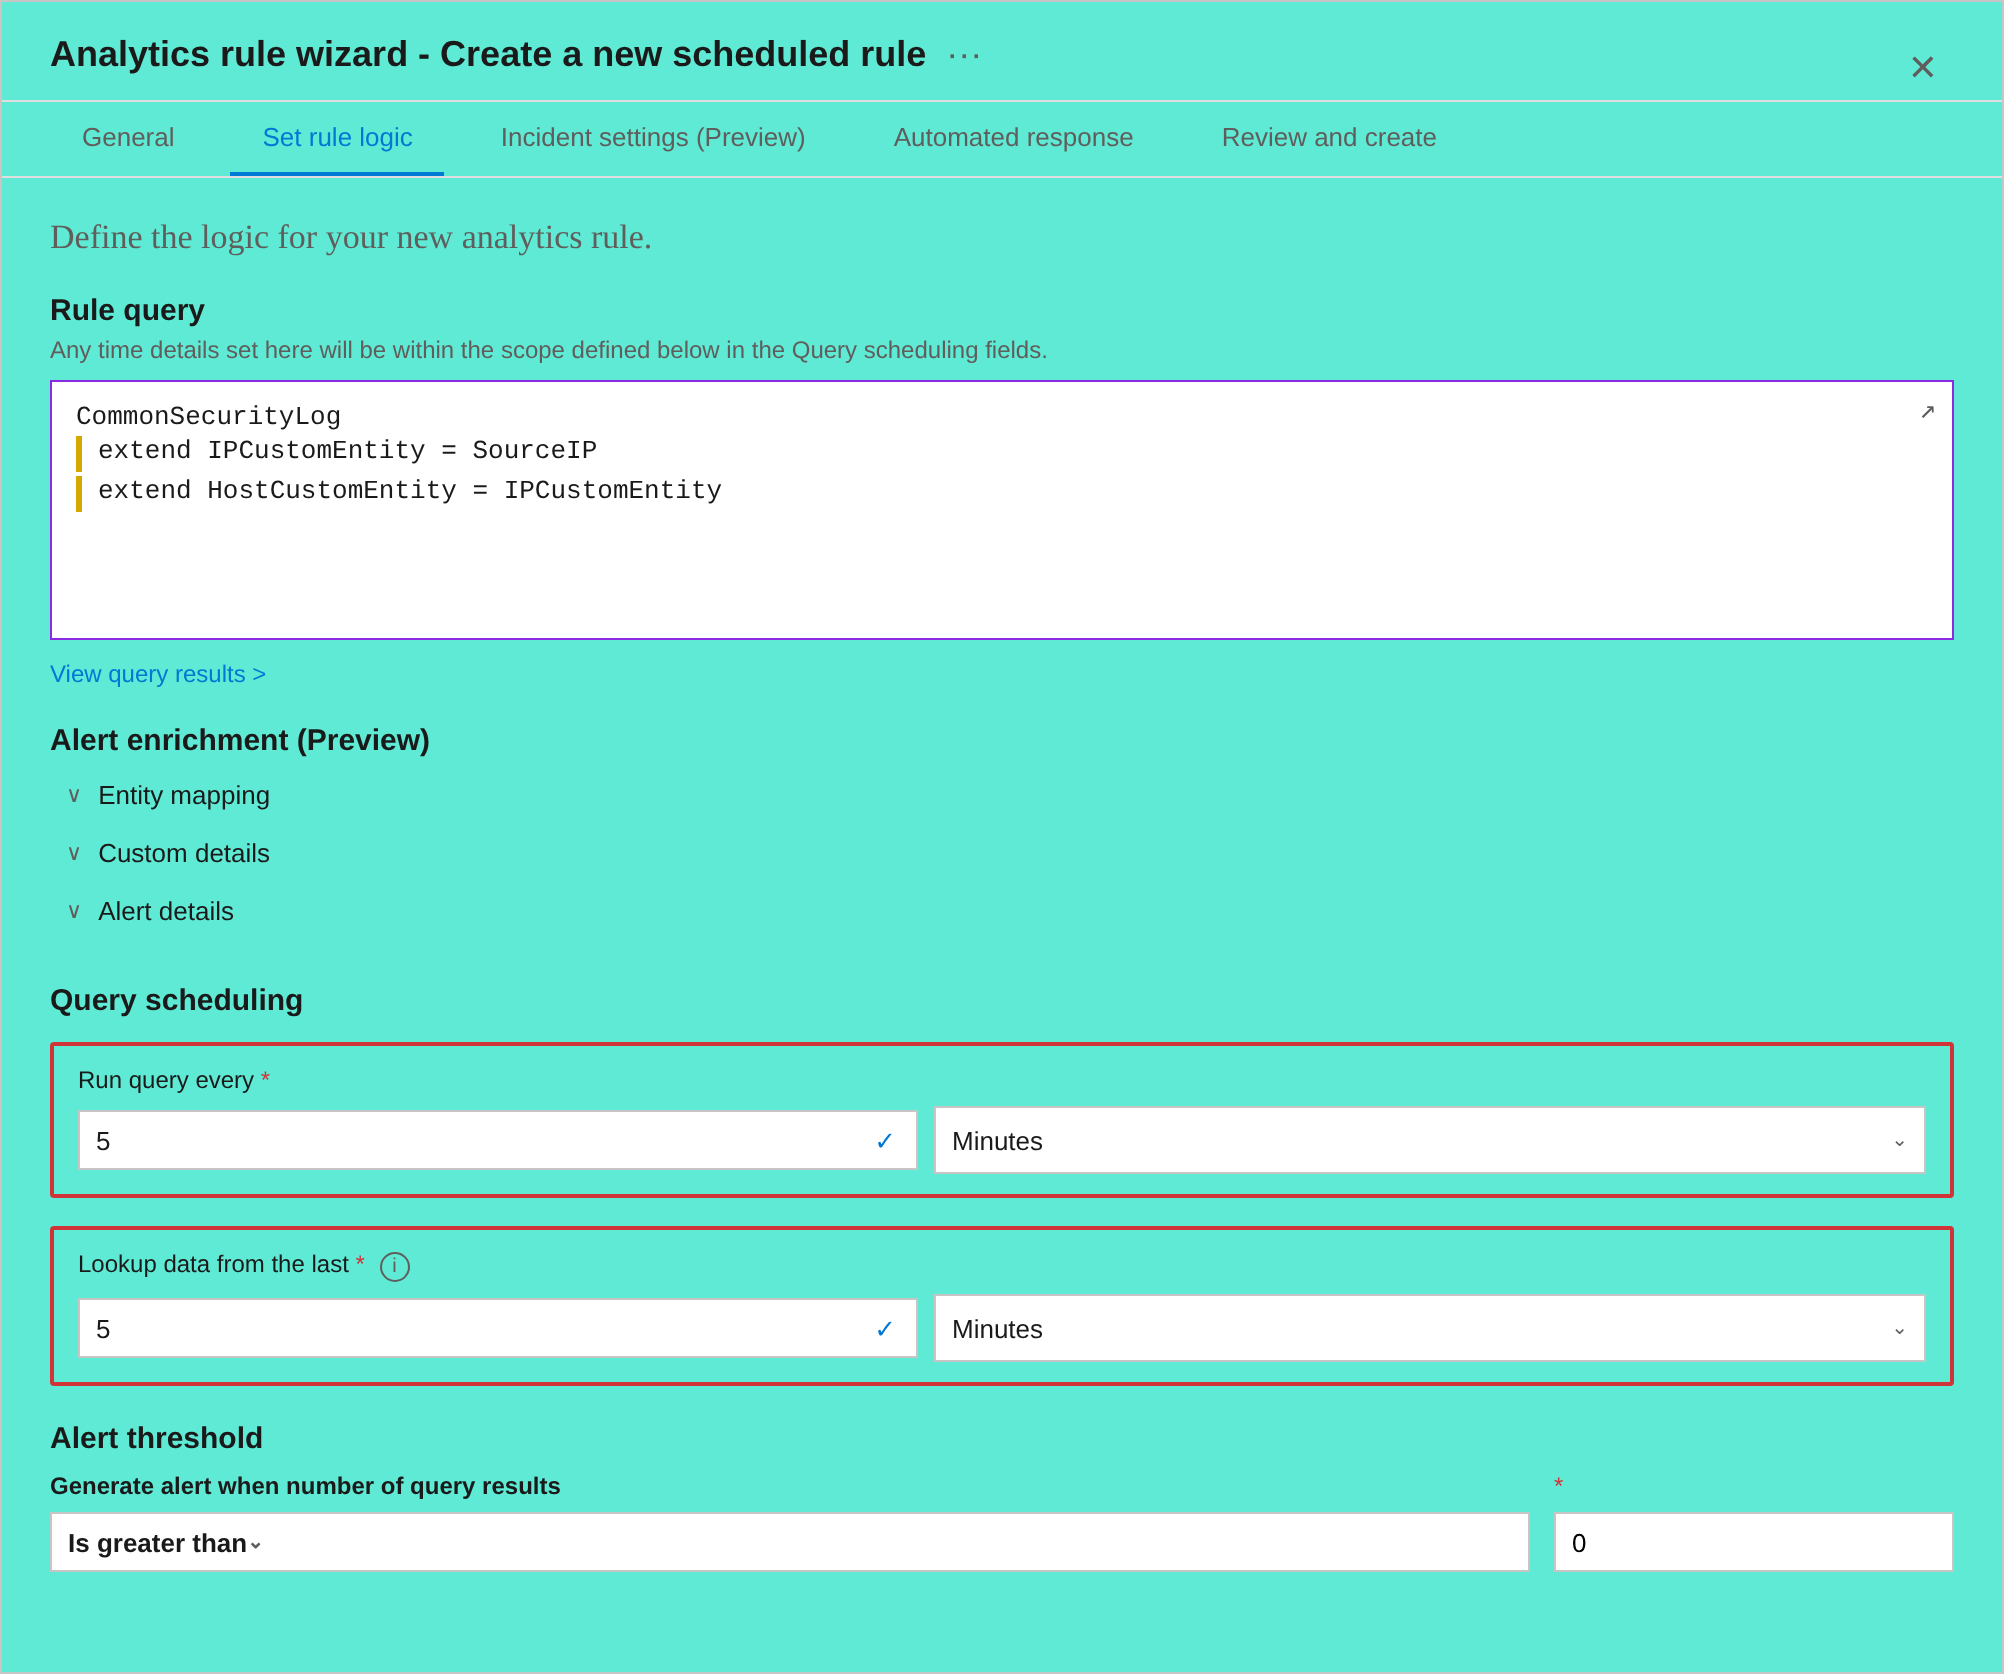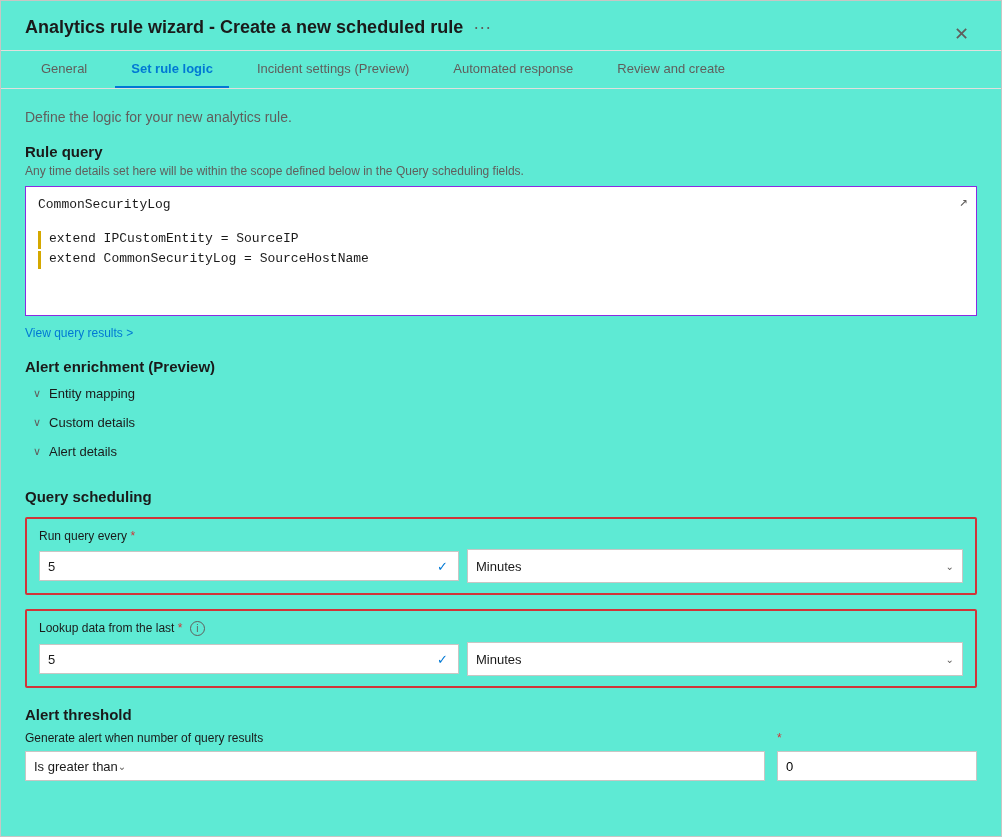--- a/index.html
+++ b/index.html
@@ -5,23 +5,23 @@
     * { box-sizing: border-box; margin: 0; padding: 0; }
     body { font-family: 'Segoe UI', Arial, sans-serif; font-size: 13px; color: #1a1a1a; background: #f3f2f1; display: flex; justify-content: center; align-items: center; min-height: 100vh; }
     .dialog { background: #5eead4; width: 1002px; min-height: 837px; border: 1px solid #c8c6c4; box-shadow: 0 8px 32px rgba(0,0,0,0.18); position: relative; display: flex; flex-direction: column; }
     .dialog-header { display: flex; align-items: center; justify-content: space-between; padding: 16px 24px 0 24px; border-bottom: 1px solid #e1dfdd; }
     .dialog-title-row { display: flex; align-items: center; gap: 10px; padding-bottom: 12px; }
     .dialog-title { font-size: 18px; font-weight: 600; color: #1a1a1a; }
     .dialog-ellipsis { color: #605e5c; font-size: 18px; cursor: pointer; }
     .close-btn { font-size: 18px; color: #605e5c; cursor: pointer; background: none; border: none; padding: 4px 8px; line-height: 1; }
     .tabs { display: flex; gap: 12px; padding: 0 24px; border-bottom: 1px solid #e1dfdd; }
     .tab { padding: 10px 16px; font-size: 13px; cursor: pointer; color: #605e5c; border-bottom: 2px solid transparent; white-space: nowrap; }
-    .tab.active { color: #0078d4; border-bottom: 2px solid #0078d4; font-weight: 700; }
+    .tab.active { color: #0078d4; border-bottom: 2px solid #0078d4; font-weight: 400; }
     .content { padding: 20px 24px; flex: 1; overflow-y: auto; }
-    .subtitle { color: #605e5c; font-size: 14px; margin-bottom: 18px; }
+    .subtitle { color: #605e5c; font-size: 17px; margin-bottom: 18px; font-family: Liberation Serif, serif; }
     .section-title { font-size: 15px; font-weight: 600; margin-bottom: 4px; margin-top: 18px; }
     .section-desc { color: #605e5c; font-size: 12px; margin-bottom: 8px; }
     .query-box-wrapper { position: relative; border: 1px solid #8a2be2; background: #fff; padding: 10px 12px; font-family: 'Courier New', monospace; font-size: 13px; min-height: 130px; color: #1a1a1a; margin-bottom: 4px; }
     .query-expand-icon { position: absolute; top: 6px; right: 8px; color: #605e5c; cursor: pointer; font-size: 14px; }
     .query-line { display: flex; align-items: flex-start; }
     .query-bar { width: 3px; background: #d4a800; margin-right: 8px; align-self: stretch; min-height: 18px; }
     .query-text { color: #1a1a1a; text-align: right; }
     .view-link { color: #0078d4; font-size: 12px; cursor: pointer; margin-top: 6px; display: inline-block; }
     .enrichment-section { margin-top: 5px; }
     .collapsible-item { display: flex; align-items: center; gap: 8px; padding: 7px 0 7px 8px; cursor: pointer; font-size: 13px; color: #1a1a1a; }
@@ -31,21 +31,21 @@
     .field-label { font-size: 12px; color: #1a1a1a; margin-bottom: 6px; }
     .field-label span.required { color: #d13438; }
     .field-row { display: flex; gap: 8px; align-items: center; }
     .select-sm { border: 1px solid #c8c6c4; background: #fff; height: 30px; padding: 0 8px; font-size: 13px; color: #1a1a1a; flex: 0 0 420px; display: flex; align-items: center; justify-content: space-between; cursor: pointer; }
     .select-lg { border: 1px solid #c8c6c4; background: #fff; height: 30px; padding: 16px 8px; font-size: 13px; color: #1a1a1a; flex: 1; display: flex; align-items: center; justify-content: space-between; cursor: pointer; }
     .chevron { color: #605e5c; font-size: 10px; }
     .check-icon { color: #0078d4; font-size: 13px; margin-right: 2px; }
     .alert-threshold { margin-top: 18px; }
     .threshold-row { display: flex; gap: 12px; align-items: flex-end; margin-top: 8px; }
     .threshold-label { font-size: 12px; color: #1a1a1a; margin-bottom: 6px; }
-    .threshold-select-wrap { flex: 1; }
+    .threshold-select-wrap { flex: 1; font-weight: bold; }
     .threshold-input-wrap { flex: 0 0 200px; }
     .threshold-required { color: #d13438; margin-bottom: 6px; font-size: 12px; }
     .input-box { border: 1px solid #c8c6c4; height: 30px; padding: 0 8px; font-size: 13px; width: 100%; }
     .info-icon { display: inline-flex; align-items: center; justify-content: center; width: 15px; height: 15px; border-radius: 50%; border: 1px solid #605e5c; font-size: 10px; color: #605e5c; cursor: pointer; margin-left: 4px; }
     .select-full { border: 1px solid #c8c6c4; background: #fff; height: 30px; padding: 0 8px; font-size: 13px; color: #1a1a1a; width: 100%; display: flex; align-items: center; justify-content: flex-start; cursor: pointer; }
   </style>
 </head>
 <body>
 
 <div class="dialog">
@@ -71,27 +71,27 @@
 
     
     <div class="section-title">Rule query</div>
     <div class="section-desc">Any time details set here will be within the scope defined below in the Query scheduling fields.</div>
 
     <div class="query-box-wrapper">
       <span class="query-expand-icon">↗</span>
       <div class="query-line">
         <span class="query-text">CommonSecurityLog</span>
       </div>
-      <div class="query-line" style="margin-top:19px;">
+      <div class="query-line" style="margin-top:2px;">
         <div class="query-bar"></div>
         <span class="query-text">extend IPCustomEntity = SourceIP</span>
       </div>
       <div class="query-line" style="margin-top:2px;">
         <div class="query-bar"></div>
-        <span class="query-text">extend CommonSecurityLog = SourceHostName</span>
+        <span class="query-text">extend HostCustomEntity = IPCustomEntity</span>
       </div>
     </div>
 
     <a class="view-link">View query results &gt;</a>
 
     
     <div class="enrichment-section">
       <div class="section-title">Alert enrichment (Preview)</div>
       <div class="collapsible-item">
         <span class="collapse-arrow">∨</span>

